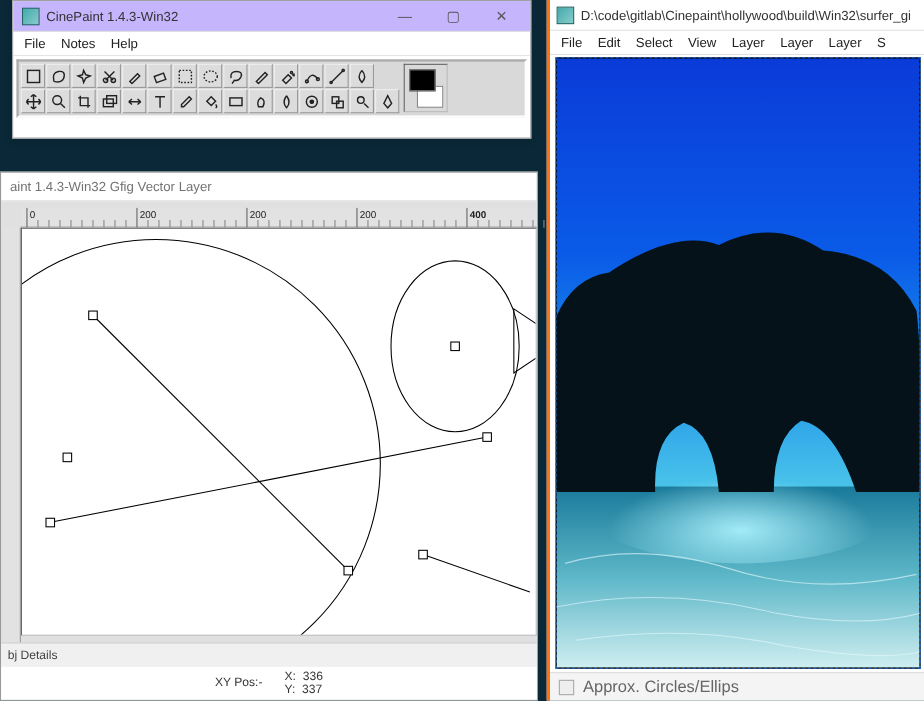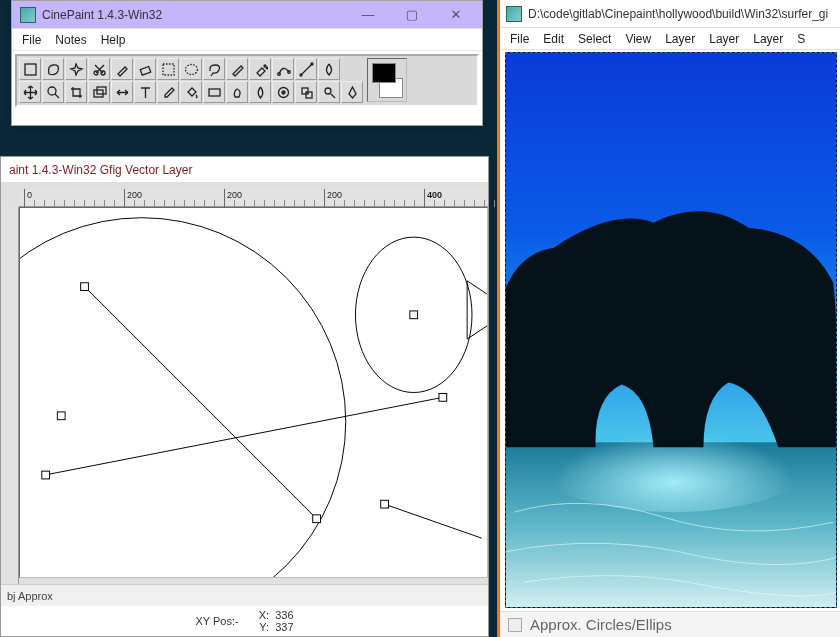--- a/index.html
+++ b/index.html
@@ -78,21 +78,21 @@
 
 .gfig-window {
   position: absolute;
   left: 0; top: 156px;
   width: 489px; height: 481px;
   background: #fff;
   border: 1px solid #999;
 }
 .gfig-title {
   height: 26px; display:flex; align-items:center;
-  padding: 0 8px; font-size:12px; color:#7f1d1d;
+  padding: 0 8px; font-size:12px; color:#737373;
   border-bottom: 1px solid #e0e0e0;
 }
 .gfig-body { background: #e0e0e0; height: calc(100% - 26px); position:relative; }
 .ruler-h { position:absolute; left:18px; right:0; top:6px; height:18px; background:#e2e2e2; border-bottom:1px solid #999; font-size:9px; color:#222; }
 .ruler-h .tick { position:absolute; top:0; height:18px; border-left:1px solid #666; }
 .ruler-h .tick span { position:absolute; top:1px; left:2px; font-size:9px; }
 .ruler-h .minor { position:absolute; top:11px; height:7px; border-left:1px solid #888; }
 .ruler-v { position:absolute; left:0; top:24px; bottom:32px; width:18px; background:#e2e2e2; border-right:1px solid #999; }
 .canvas {
   position:absolute; left:18px; top:24px; right:0; bottom:58px;
@@ -103,21 +103,21 @@
 .details-bar {
   position:absolute; left:0; right:0; bottom:30px; height:22px;
   background:#f0f0f0; border-top:1px solid #ccc;
   font-size:11px; color:#444; display:flex; align-items:center; padding:0 6px;
 }
 .pos-bar {
   position:absolute; left:0; right:0; bottom:0; height:30px;
   background:#fff; font-size:11px; color:#333;
   display:flex; align-items:center; justify-content:center; gap:20px;
 }
-.pos-bar .xy { display:flex; flex-direction:column; line-height:1.1;align-items:flex-end; }
+.pos-bar .xy { display:flex; flex-direction:column; line-height:1.1; }
 
 
 .imgwin {
   position: absolute;
   left: 497px; top: 0;
   width: 343px; height: 637px;
   background: #fff;
   border-left:3px solid #f97316;
 }
 .imgwin .titlebar2 {
@@ -426,21 +426,21 @@
         <rect class="handle" x="57" y="77" width="8" height="8"></rect>
         <rect class="handle" x="296" y="316" width="8" height="8"></rect>
         <rect class="handle" x="17" y="271" width="8" height="8"></rect>
         <rect class="handle" x="426" y="191" width="8" height="8"></rect>
         <rect class="handle" x="33" y="210" width="8" height="8"></rect>
         <rect class="handle" x="396" y="106" width="8" height="8"></rect>
         <rect class="handle" x="366" y="301" width="8" height="8"></rect>
       </svg>
     </div>
     <div class="details-bar">
-      <span>bj Approx</span>
+      <span>bj Details</span>
     </div>
     <div class="pos-bar">
       <span>XY Pos:-</span>
       <div class="xy">
         <span><span>X:</span>&nbsp;&nbsp;<span>336</span></span>
         <span><span>Y:</span>&nbsp;&nbsp;<span>337</span></span>
       </div>
     </div>
   </div>
 </div>

